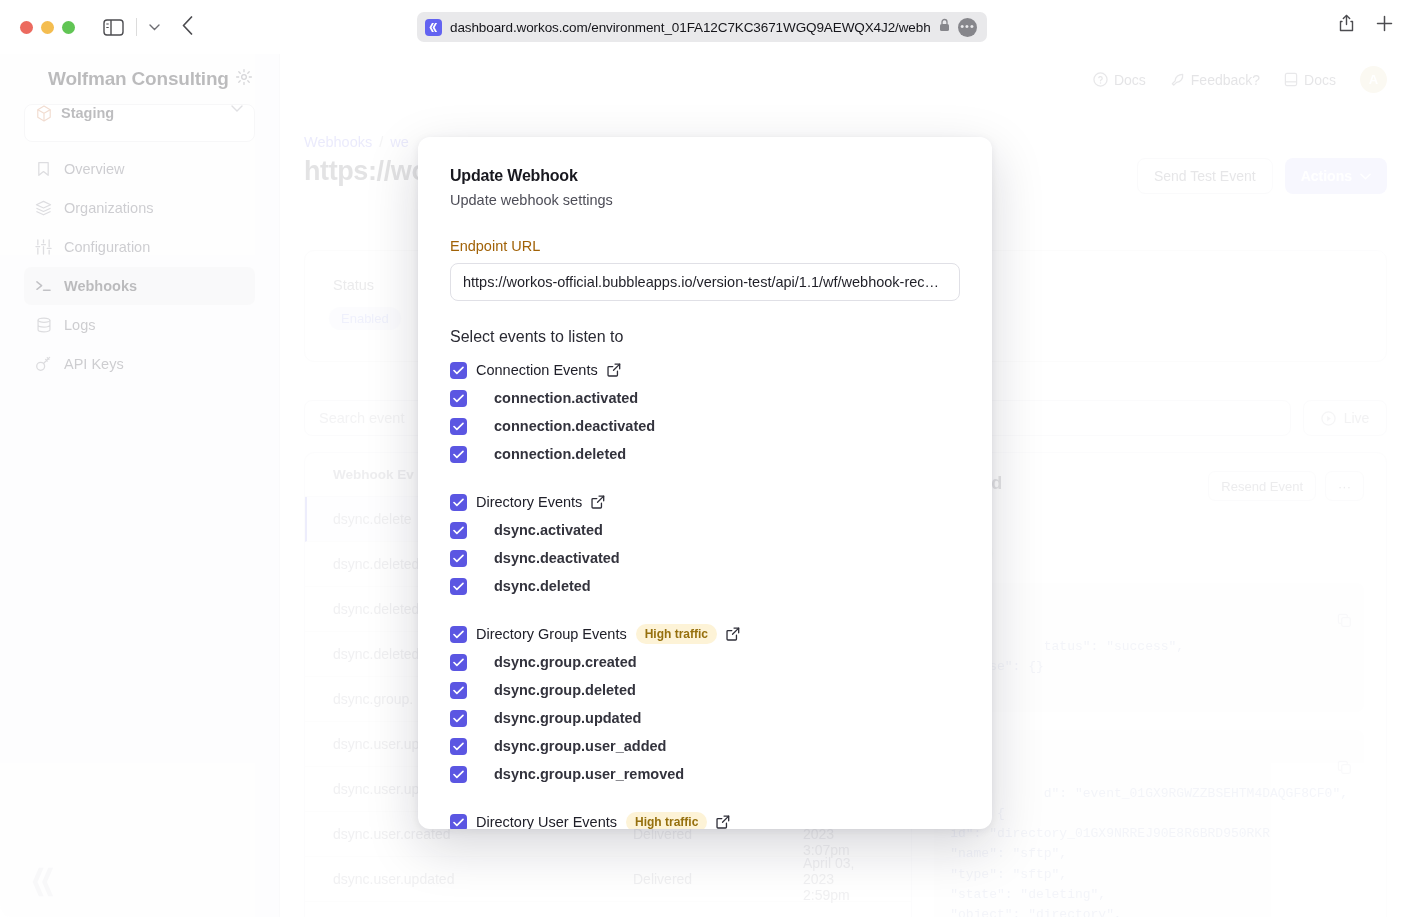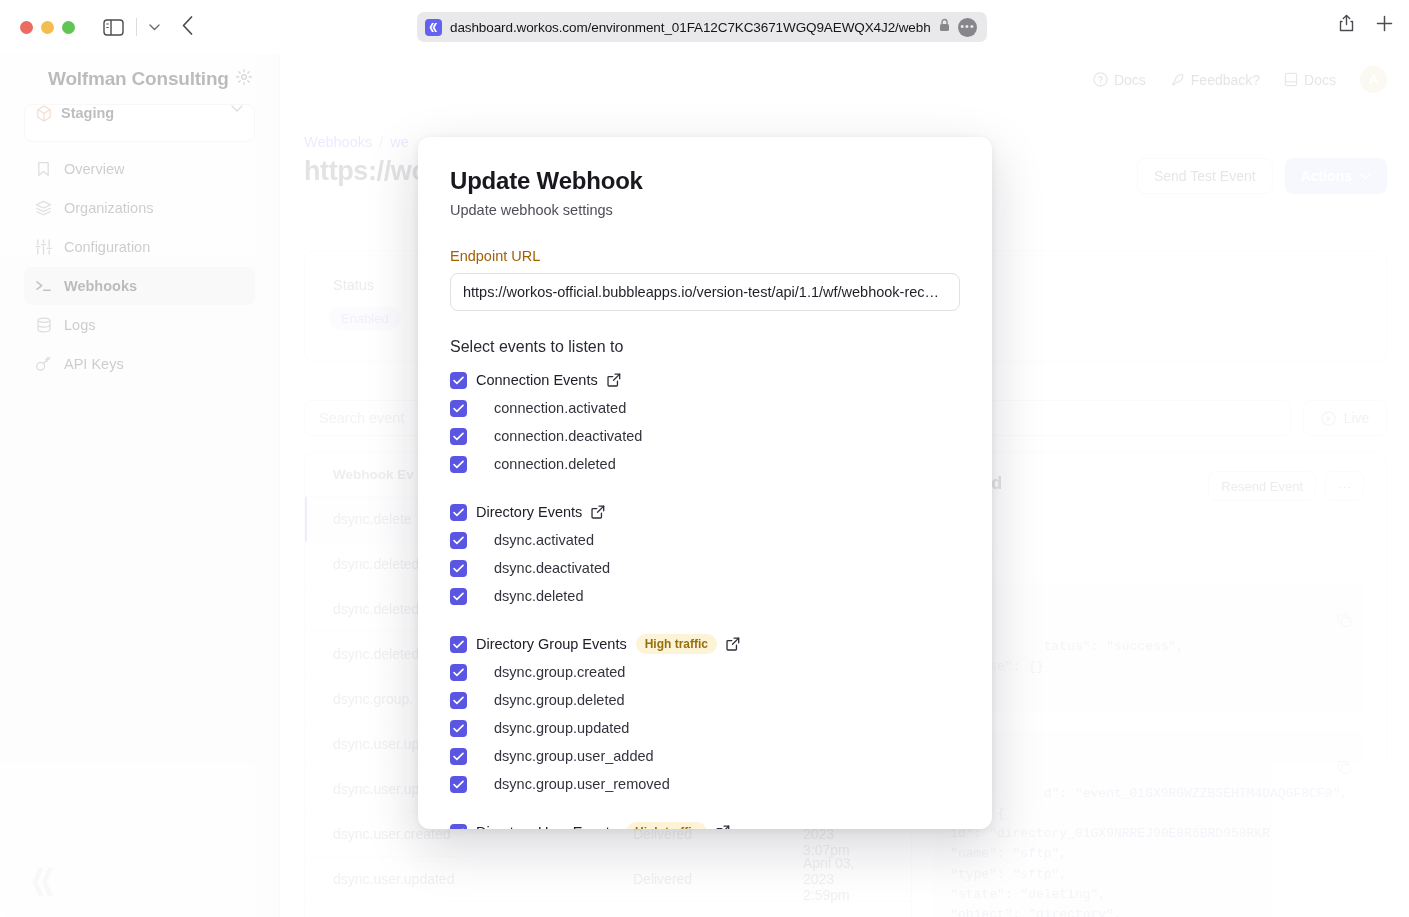--- a/index.html
+++ b/index.html
@@ -171,21 +171,21 @@
   
   .overlay { position: absolute; inset: 0; background: rgba(255,255,255,0.0); z-index: 40; }
   .modal {
     position: absolute; left: 418px; top: 137px;
     width: 574px; height: 692px;
     background: #fff; border-radius: 12px;
     box-shadow: 0 18px 52px rgba(20,20,40,0.17), 0 2px 8px rgba(20,20,40,0.07);
     z-index: 50; overflow: hidden;
     padding: 30px 32px 0 32px;
   }
-  .modal-title { font-size: 24px; font-weight: 700; color: #18181f; letter-spacing: -0.2px; }
+  .modal-title { font-size: 16px; font-weight: 700; color: #18181f; letter-spacing: -0.2px; }
   .modal-sub { margin-top: 7px; font-size: 14.5px; color: #4d4d57; }
   .field-label { margin-top: 30px; font-size: 14.5px; color: #a16207; }
   .url-input {
     margin-top: 9px; height: 38px; width: 100%;
     border: 1px solid #e0e0e6; border-radius: 8px;
     font-size: 14.5px; color: #1f1f27;
     display: flex; align-items: center; padding: 0 12px;
     white-space: nowrap; overflow: hidden;
   }
   .section-label { margin-top: 27px; font-size: 16px; color: #2a2a33; }
@@ -196,21 +196,21 @@
   .chk {
     width: 17px; height: 17px; border-radius: 4px; background: #5b56e2;
     flex: none; display: flex; align-items: center; justify-content: center;
   }
   .chk svg { display: block; }
   .badge-traffic {
     padding: 3px 9px; border-radius: 20px; background: #fdf3d7;
     color: #96700e; font-size: 12px; font-weight: 700;
   }
   .ext-ico { color: #2e2e38; display: flex; align-items: center; }
-  .sub-item { display: flex; align-items: center; gap: 9px; height: 28px; padding-left: 0; }
+  .sub-item { display: flex; align-items: center; gap: 9px; height: 28px; padding-left: 0; font-weight: bold; }
   .sub-item .chk { margin-right: 0; }
   .sub-label { font-size: 14.5px; color: #33333d; margin-left: 18px; }
   .sub-item > .chk + .sub-label { margin-left: 18px; }
 </style>
 </head>
 <body>
 
 <div class="window">
 
   <div class="chrome">

